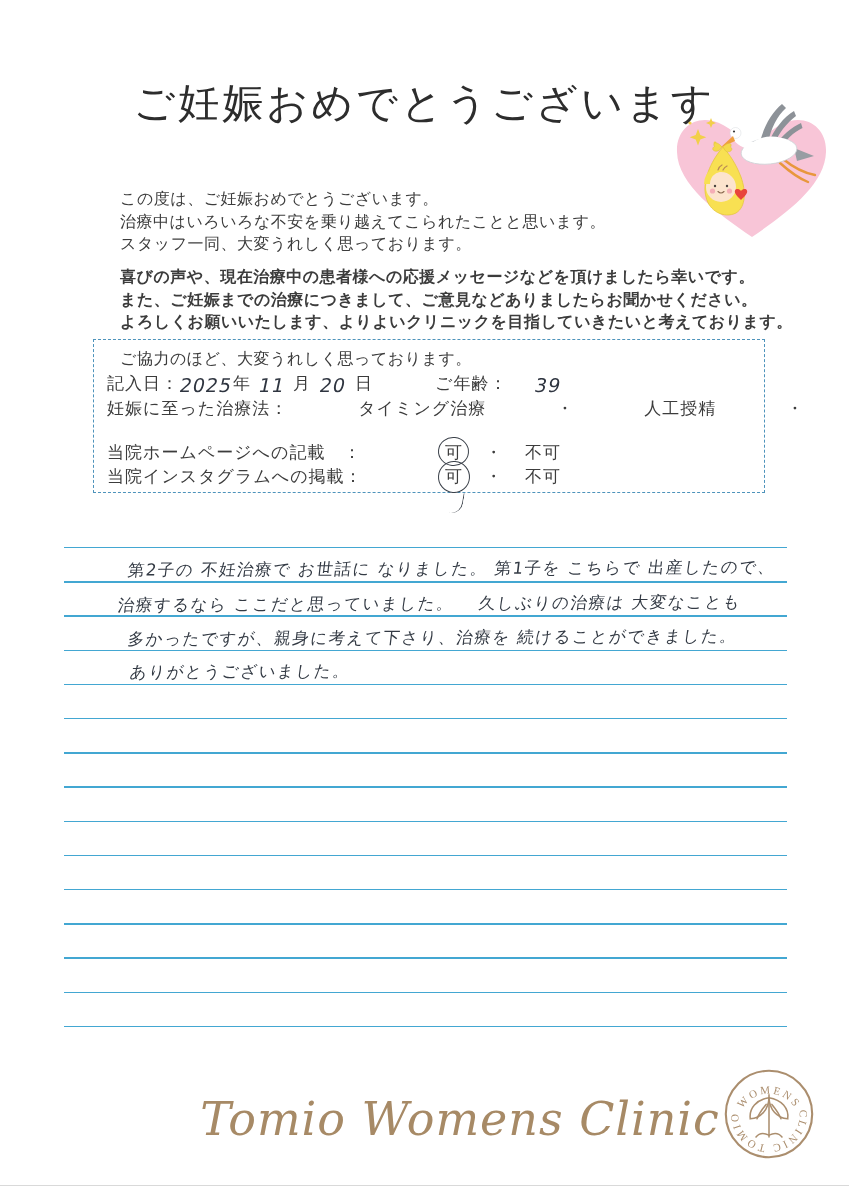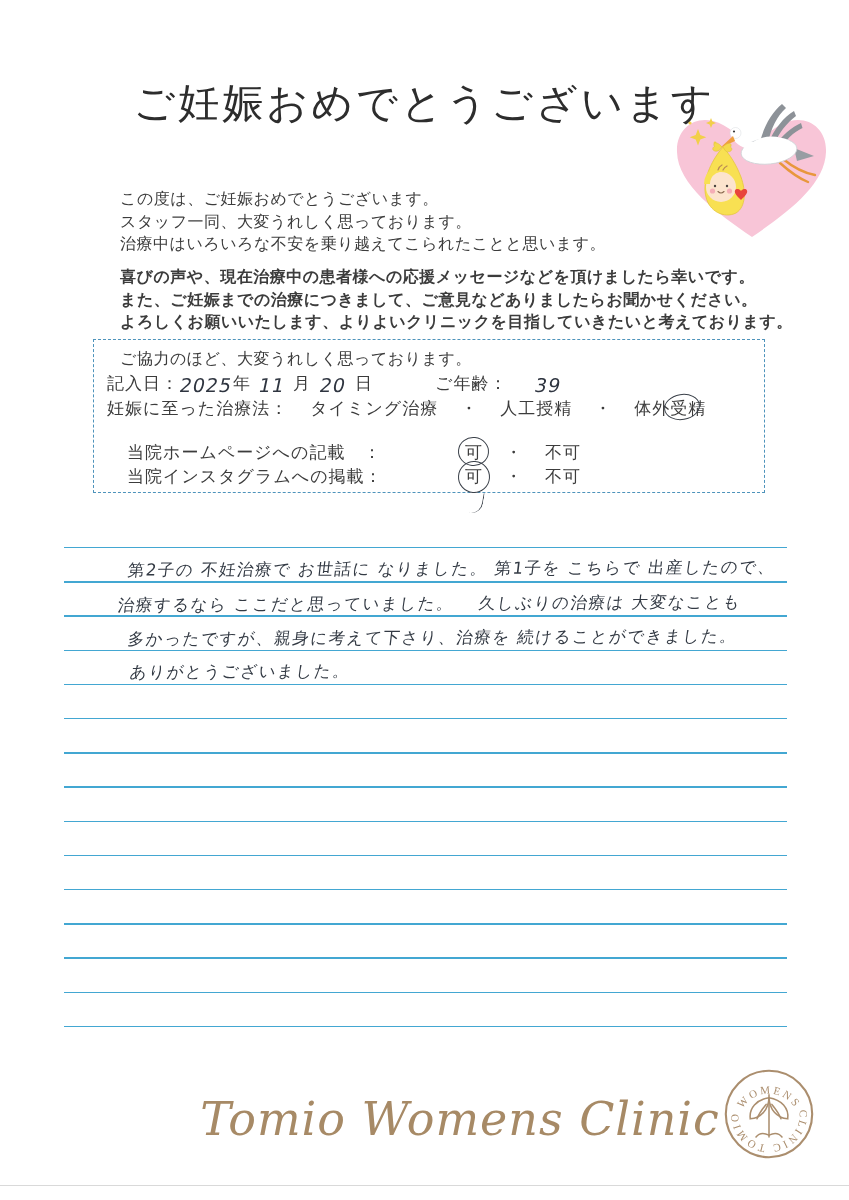--- a/index.html
+++ b/index.html
@@ -18,29 +18,29 @@
   .p1 { top:151px; }
   .p2 { top:229px;font-weight:bold; }
   .closing { top:311px; }
 
   .form-box {
     position:absolute; left:93px; top:339px; width:672px; height:154px;
     border:1.6px dashed #4e93bb;
   }
   .frow { position:absolute; left:13px; right:8px; display:flex; align-items:flex-end; font-size:17px; letter-spacing:1px; color:#3c3c3c; white-space:nowrap; }
   .frow1 { top:20px;margin-top:12px; }
-  .frow2 { top:57px; }
+  .frow2 { top:57px;gap:48px; }
   .frow3 { top:101px; }
   .frow4 { top:125px; }
   .hand {
     font-family:"DejaVu Sans", sans-serif; color:#2f3540;
     transform:skewX(-12deg); display:inline-block;
   }
   .hand-num { font-size:19px; line-height:19px; }
-  .lblw { display:inline-block; width:308px;margin-left:20px; }
+  .lblw { display:inline-block; width:308px; }
   .optwrap { position:relative; display:inline-block; }
   .mark-ellipse { position:absolute; border:1.7px solid #3a4049; border-radius:50%; pointer-events:none; }
   .mark-tail { position:absolute; width:12px; height:22px; border-right:1.7px solid #3a4049; border-bottom-right-radius:14px; transform:rotate(10deg); }
   .dot { margin:0 22px; }
 
   .ruled-lines {
     position:absolute; left:64px; top:547px; width:723px; height:481px;
     background:repeating-linear-gradient(180deg,#43a7d2 0px,#43a7d2 1.4px,transparent 1.4px,transparent 34.2px);
   }
   .msg {
@@ -103,22 +103,22 @@
       <circle cx="48.5" cy="95" r="2.6" fill="#f5aeb6"></circle>
       <circle cx="65.5" cy="95" r="2.6" fill="#f5aeb6"></circle>
       <path d="M54 95.5 Q57 98.5 60 95.5" stroke="#8a6a50" stroke-width="1.1" fill="none" stroke-linecap="round"></path>
       <path d="M77 104 C73 100 70 97 71 94.5 C72 92.5 75 92.5 77 95 C79 92.5 82 92.5 83 94.5 C84 97 81 100 77 104 Z" fill="#e8453c"></path>
       <path d="M58 51 C53 45 48 46 50.5 50.5 C46.5 52.5 50 57 55 54.5 Z M59 51 C64 45.5 69 47 66.5 51 C70 53.5 66 57.5 61.5 55 Z" fill="#f5d94b" stroke="#dfc33c" stroke-width="0.6"></path>
     </g>
   </svg>
 
   <div class="para p1">
     <div>この度は、ご妊娠おめでとうございます。</div>
+    <div>治療中はいろいろな不安を乗り越えてこられたことと思います。</div>
     <div>スタッフ一同、大変うれしく思っております。</div>
-    <div>治療中はいろいろな不安を乗り越えてこられたことと思います。</div>
   </div>
   <div class="para p2">
     <div>喜びの声や、現在治療中の患者様への応援メッセージなどを頂けましたら幸いです。</div>
     <div>また、ご妊娠までの治療につきまして、ご意見などありましたらお聞かせください。</div>
     <div>よろしくお願いいたします、よりよいクリニックを目指していきたいと考えております。</div>
   </div>
   <div class="para closing">ご協力のほど、大変うれしく思っております。</div>
 
   <div class="form-box">
 

